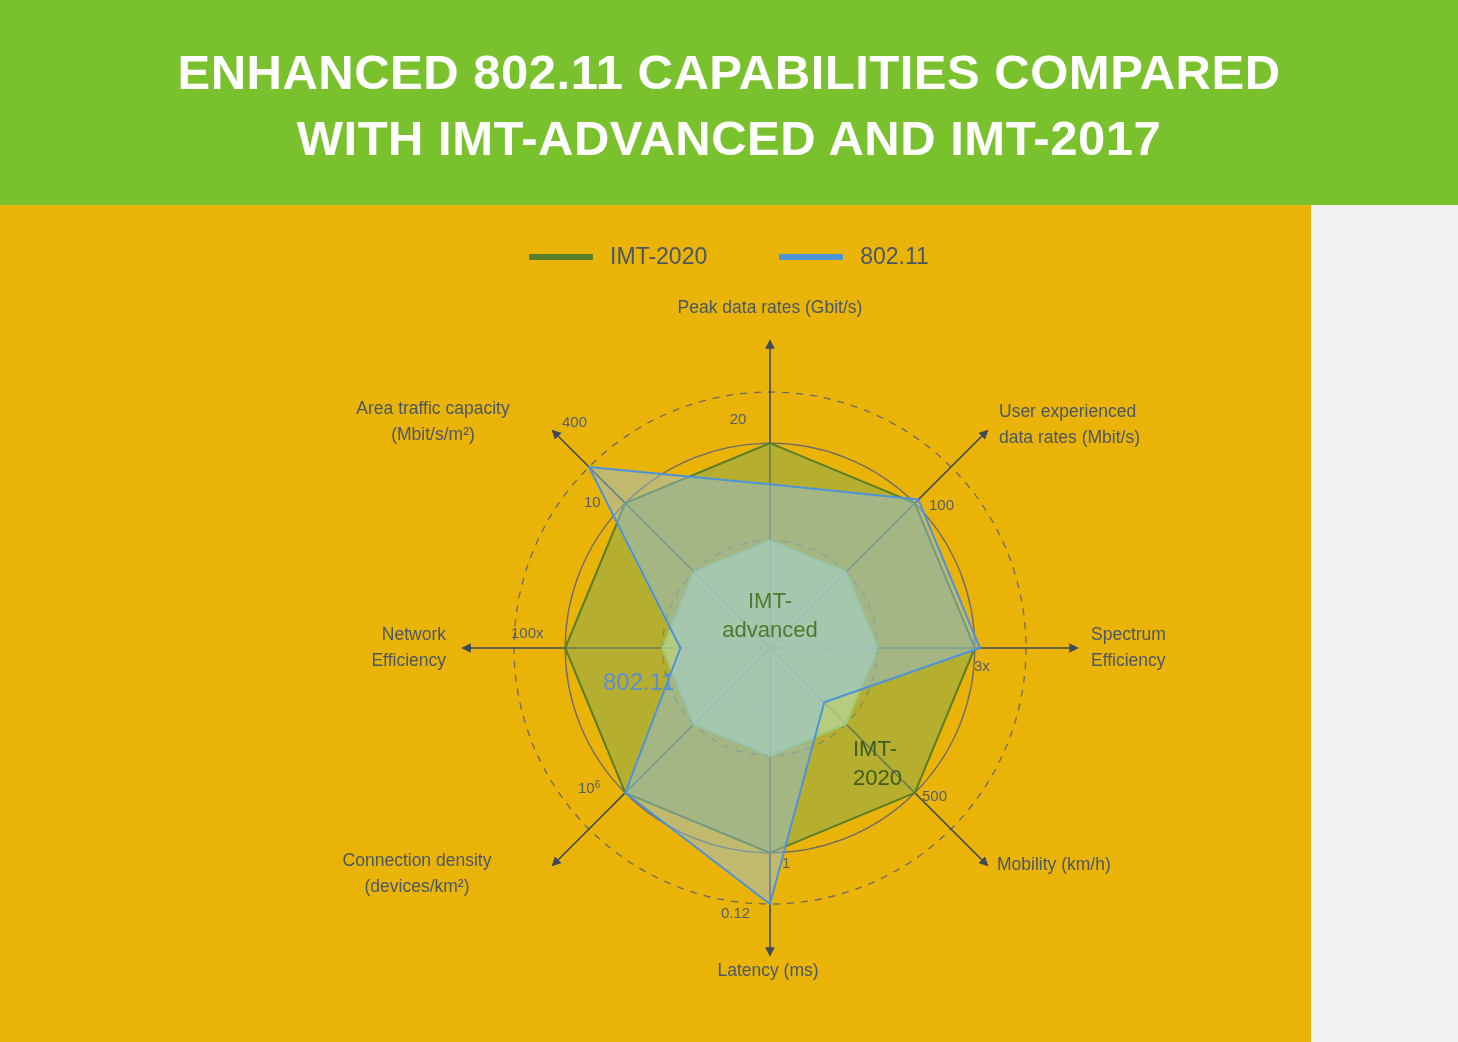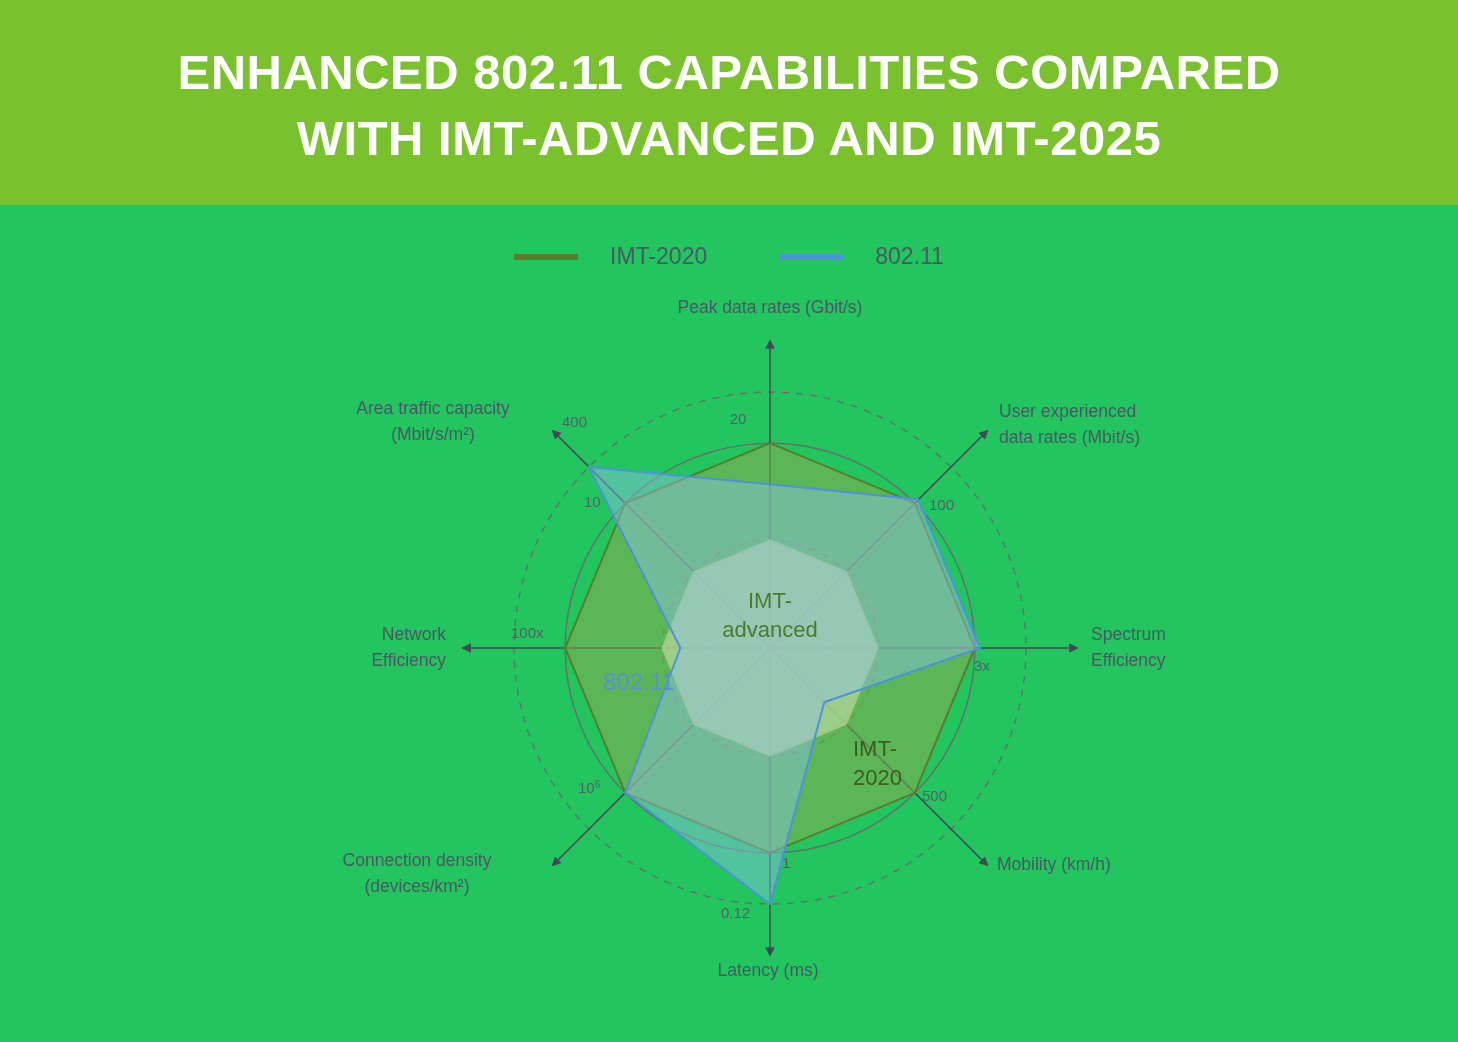--- a/index.html
+++ b/index.html
@@ -8,23 +8,23 @@
   }
   body {
     width: 1458px;
     height: 1042px;
     background: #f2f2f2;
     font-family: "Liberation Sans", sans-serif;
     overflow: hidden;
   }
   #page {
     position: relative;
-    width: 1458px;
+    width: 1311px;
     height: 1042px;
-    background: #22c55e;
+    background: #eab308;
   }
   
   .title-banner {
     position: absolute;
     left: 0;
     top: 0;
     width: 1458px;
     height: 205px;
     background: #7ac12e;
     display: flex;
@@ -51,21 +51,21 @@
     top: 243px;
     width: 1458px;
     display: flex;
     justify-content: center;
     align-items: center;
     gap: 72px;
   }
   .legend-item {
     display: flex;
     align-items: center;
-    gap: 32px;
+    gap: 17px;
   }
   .legend-swatch {
     display: block;
     width: 64px;
     height: 6px;
     border-radius: 1px;
   }
   .legend-label {
     font-family: "Liberation Sans", sans-serif;
     font-size: 23px;
@@ -115,21 +115,21 @@
     fill: #5b8fd4;
   }
 </style>
 </head>
 <body>
 
 <div id="page">
 
   <div class="title-banner">
     <div class="title-line">ENHANCED 802.11 CAPABILITIES COMPARED</div>
-    <div class="title-line">WITH IMT-ADVANCED AND IMT-2025</div>
+    <div class="title-line">WITH IMT-ADVANCED AND IMT-2017</div>
   </div>
 
   <div class="legend">
     <div class="legend-item">
       <span class="legend-swatch" style="background:#5a7d2a"></span>
       <span class="legend-label">IMT-2020</span>
     </div>
     <div class="legend-item">
       <span class="legend-swatch" style="background:#4d93d9"></span>
       <span class="legend-label">802.11</span>

